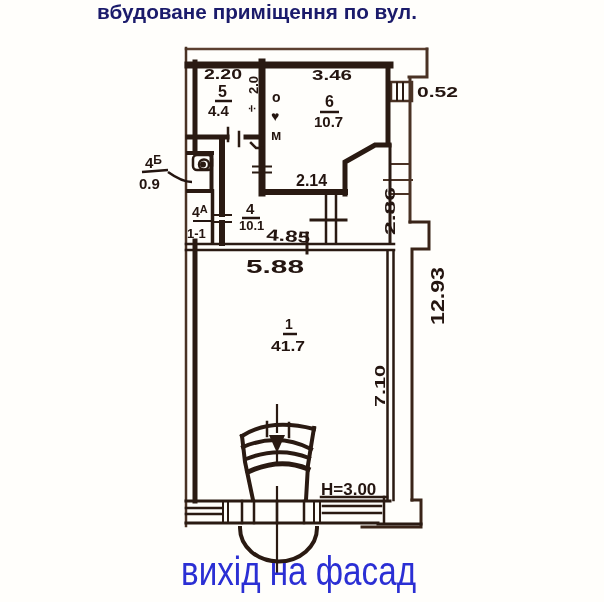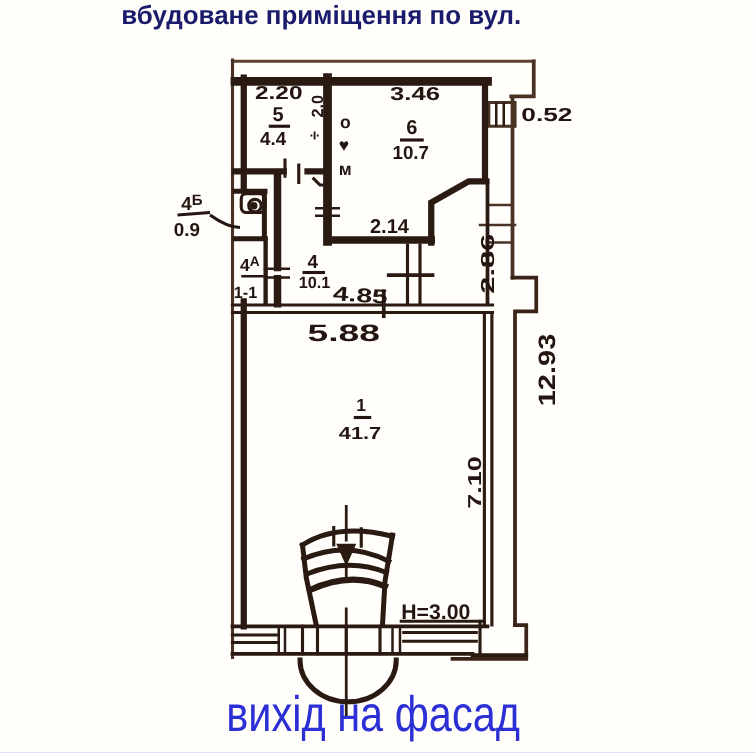--- a/index.html
+++ b/index.html
@@ -1,16 +1,16 @@
 <!DOCTYPE html>
 <html><head>
 <meta charset="utf-8">
 <style>
   html,body{margin:0;padding:0;background:#fffefb;}
-  #page{position:relative;width:604px;height:602px;background:#8b5cf6;overflow:hidden;
+  #page{position:relative;width:604px;height:602px;background:#c4b5fd;overflow:hidden;
         font-family:"Liberation Sans", sans-serif;}
   svg{position:absolute;left:0;top:0;}
 </style>
 </head>
 <body>
 <div id="page">
 <svg width="604" height="602" viewBox="0 0 604 602">
   <rect x="0" y="0" width="604" height="602" fill="#fffefb"></rect>
 
   <text x="97" y="19" textLength="320" lengthAdjust="spacingAndGlyphs" font-size="21" font-weight="bold" fill="#1b1b6b">вбудоване приміщення по вул.</text>

